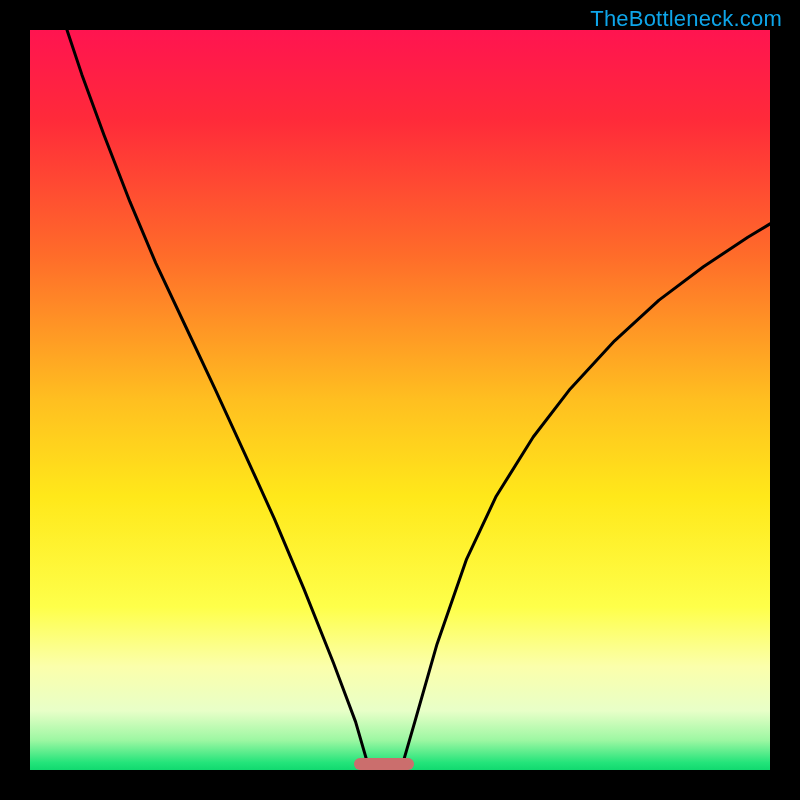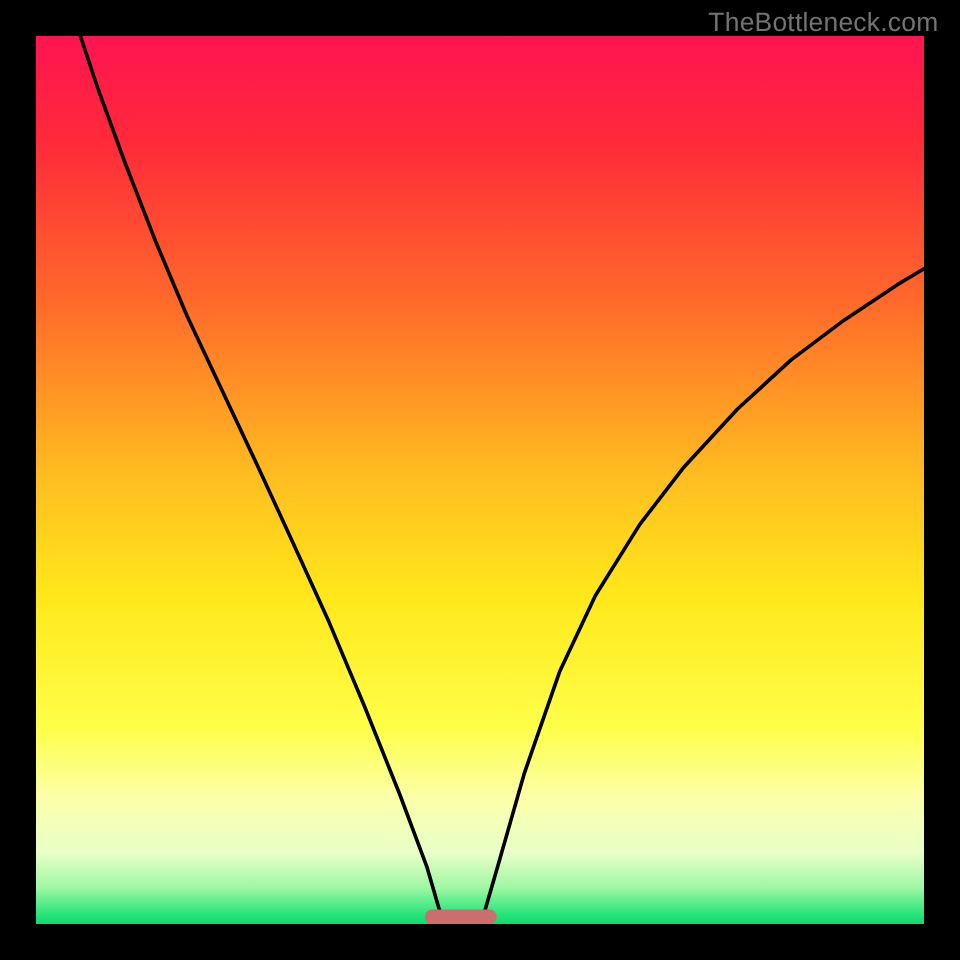--- a/index.html
+++ b/index.html
@@ -25,21 +25,21 @@
     top: 30px;
     width: 740px;
     height: 740px;
     
     overflow: hidden;
   }
   .watermark {
     position: absolute;
     top: 6px;
     right: 18px;
-    color: #737373;
+    color: #0ea5e9;
     font-size: 22px;
     font-weight: 400;
     letter-spacing: 0.2px;
     user-select: none;
   }
   svg.curves {
     position: absolute;
     left: 0;
     top: 0;
     width: 740px;

